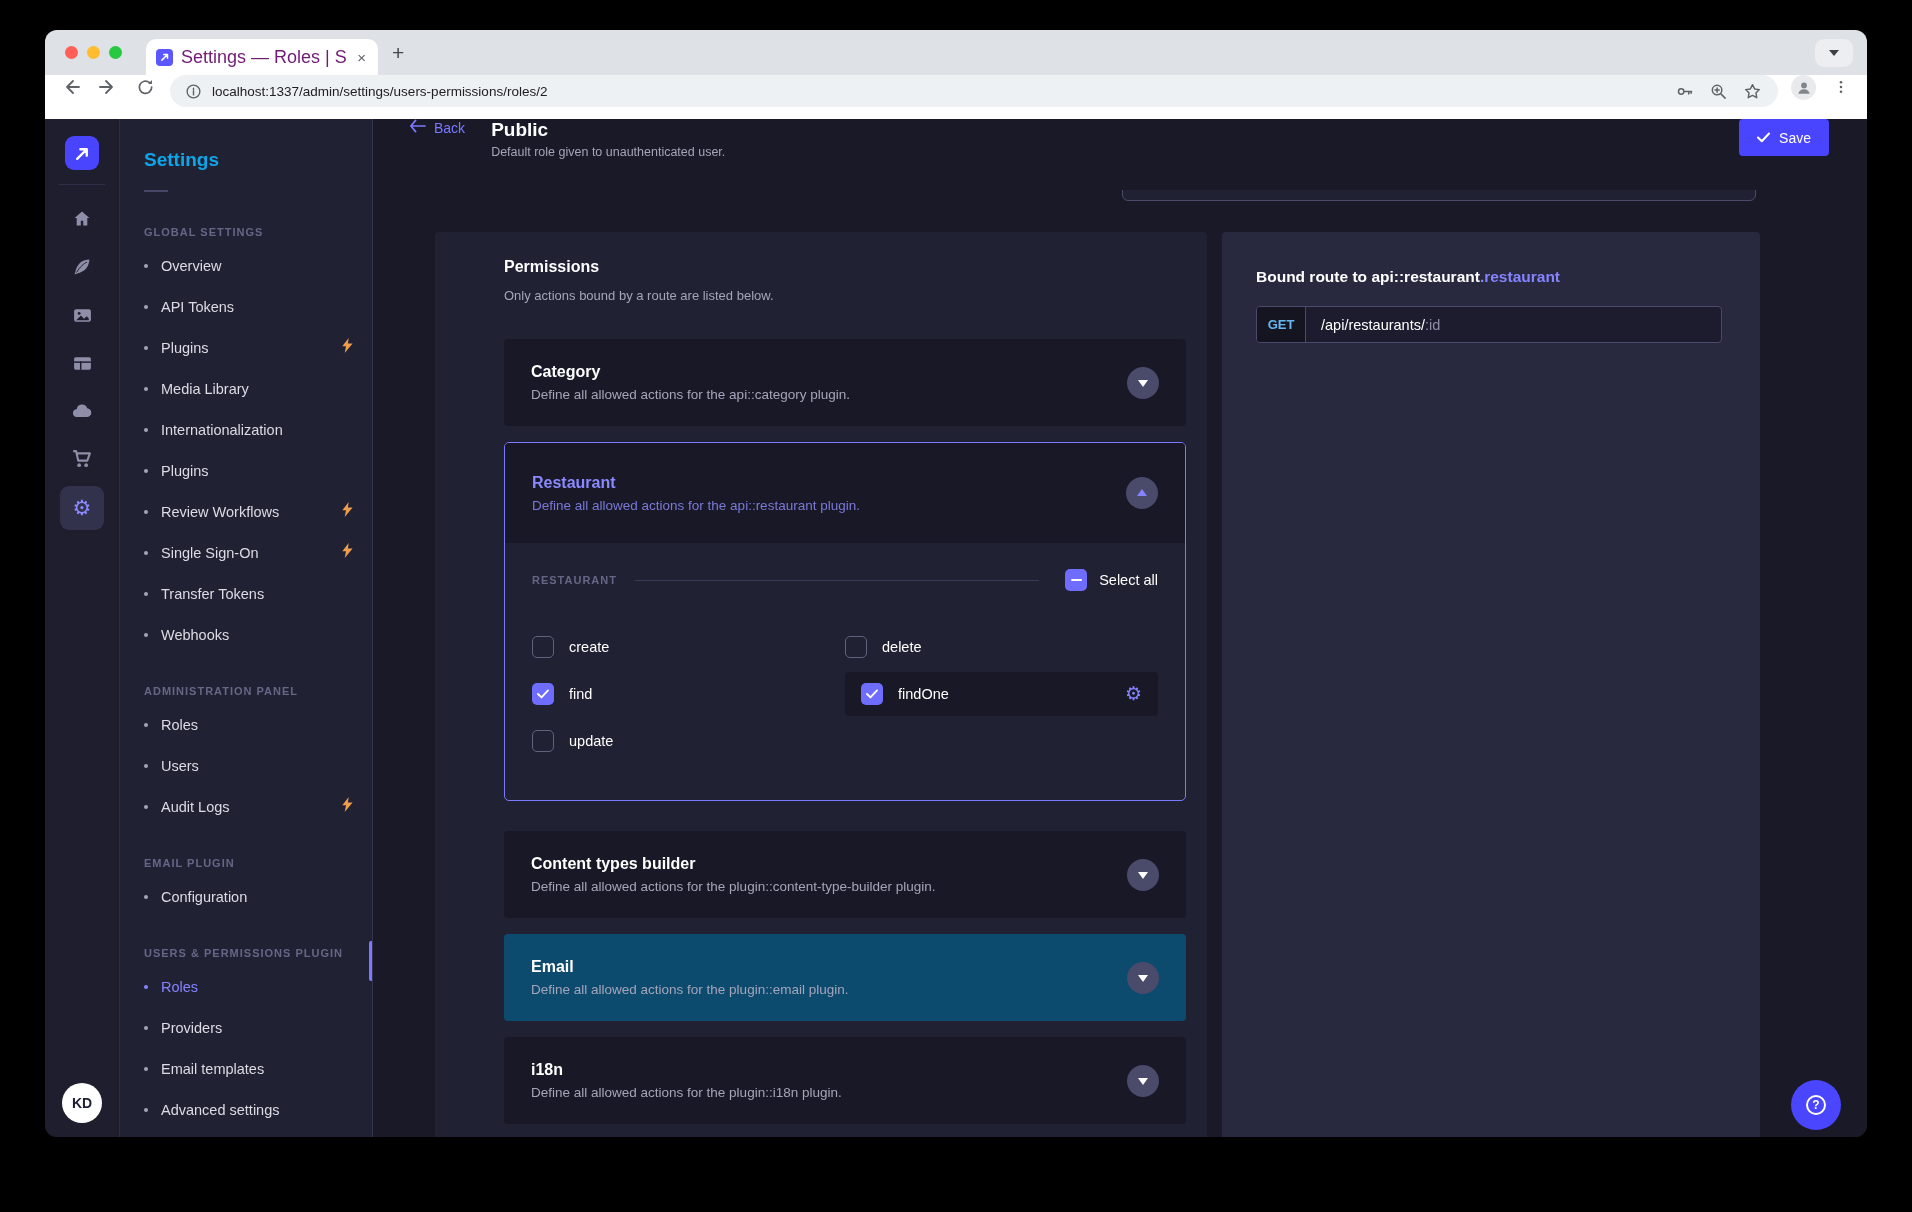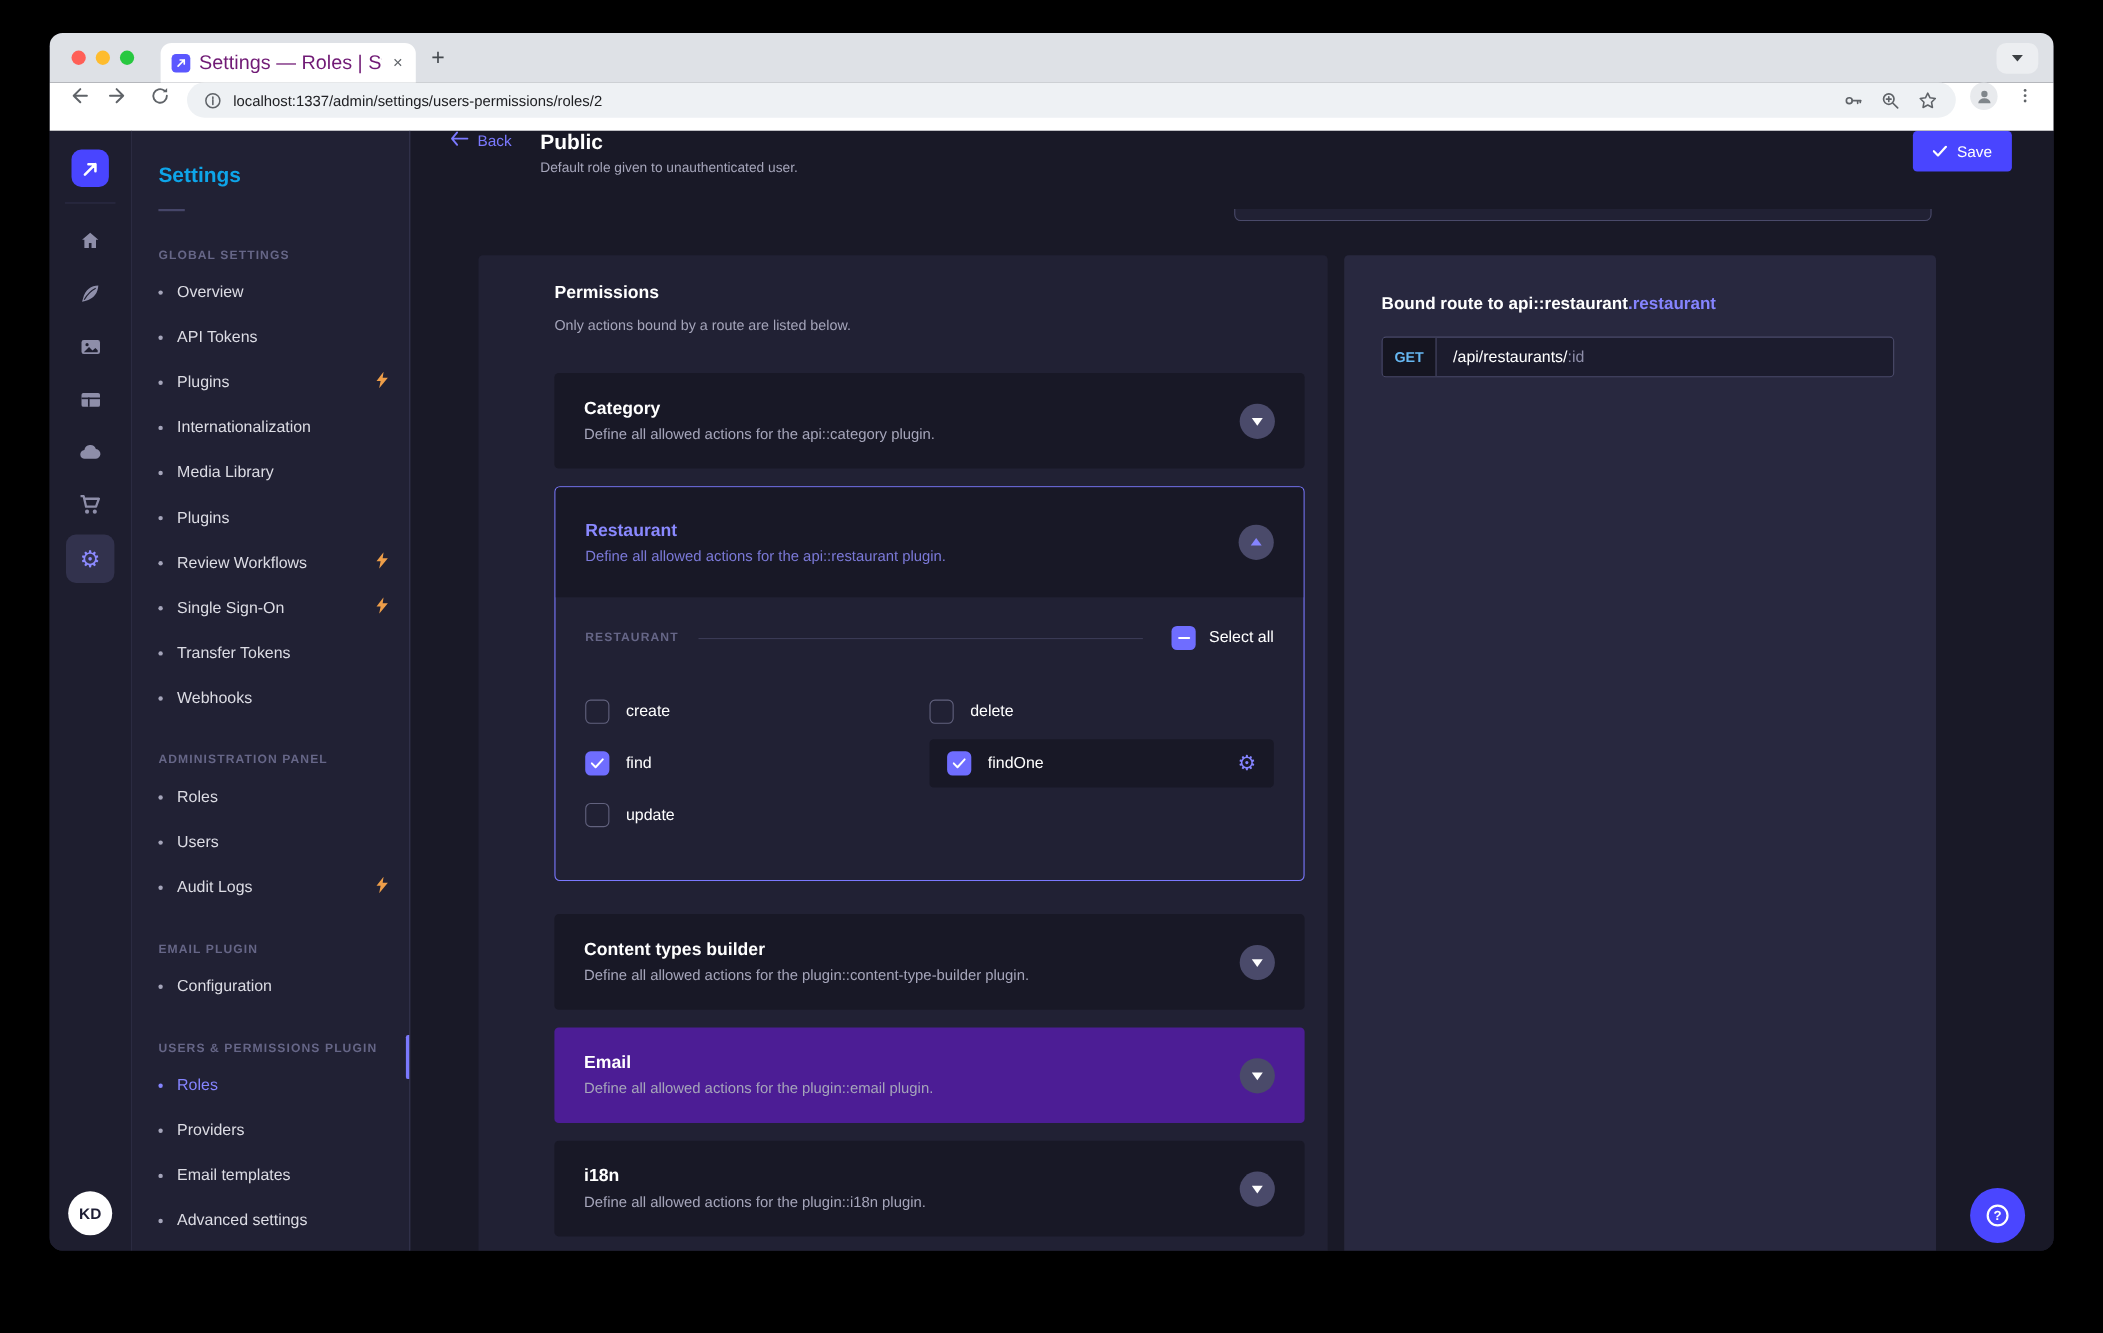--- a/index.html
+++ b/index.html
@@ -73,21 +73,21 @@
   .sliver { position:absolute; left:749px; top:-24px; width:634px; height:35px; background:#212134;
             border:1px solid #4a4a6a; border-radius:6px; }
 
   .perm-panel { position:absolute; left:62px; top:42px; width:772px; height:940px; background:#212134;
                 border-radius:4px; padding:26px 21px 0 69px; }
   .pp-title { color:#fff; font-size:16px; font-weight:bold; }
   .pp-sub { color:#a5a5ba; font-size:13px; margin-top:12px; }
   .acc-list { margin-top:36px; }
   .acc { background:#181826; border-radius:4px; height:87px; display:flex; align-items:center;
          padding:0 27px; margin-bottom:16px; }
-  .acc.alt { background:#4c1d95; }
+  .acc.alt { background:#0c4a6e; }
   .acc .at { color:#fff; font-size:16px; font-weight:bold; }
   .acc .ad { color:#a5a5ba; font-size:13.5px; margin-top:6px; }
   .caret-btn { margin-left:auto; width:32px; height:32px; border-radius:50%; background:#4a4a6a;
                display:flex; align-items:center; justify-content:center; flex:none; }
   .caret-down { border:5.5px solid transparent; border-top:7px solid #fff; margin-top:6px; }
   .caret-up { border:5.5px solid transparent; border-bottom:7px solid #8584ff; margin-bottom:6px; }
 
   .acc-exp { border:1px solid #7b79ff; border-radius:5px; margin-bottom:30px; background:#212134; overflow:hidden; }
   .acc-exp .exp-head { background:#181826; height:100px; display:flex; align-items:center; padding:0 27px; }
   .acc-exp .at { color:#8a89ff; font-size:16px; font-weight:bold; }
@@ -274,25 +274,25 @@
           </div>
       <div class="sb-item">
             <span class="dot"></span>
             <span class="lbl">Plugins</span>
         <span class="bolt"><svg width="13" height="15" viewBox="0 0 12 15">
                 <path d="M7.2 0 0.8 8.3h3.7L3.2 15l7.9-9.5H6.4z" fill="#ee9e49"></path>
               </svg></span>
           </div>
       <div class="sb-item">
             <span class="dot"></span>
+            <span class="lbl">Media Library</span>
+          </div>
+      <div class="sb-item">
+            <span class="dot"></span>
             <span class="lbl">Internationalization</span>
-          </div>
-      <div class="sb-item">
-            <span class="dot"></span>
-            <span class="lbl">Media Library</span>
           </div>
       <div class="sb-item">
             <span class="dot"></span>
             <span class="lbl">Plugins</span>
           </div>
       <div class="sb-item">
             <span class="dot"></span>
             <span class="lbl">Review Workflows</span>
         <span class="bolt"><svg width="13" height="15" viewBox="0 0 12 15">
                 <path d="M7.2 0 0.8 8.3h3.7L3.2 15l7.9-9.5H6.4z" fill="#ee9e49"></path>

